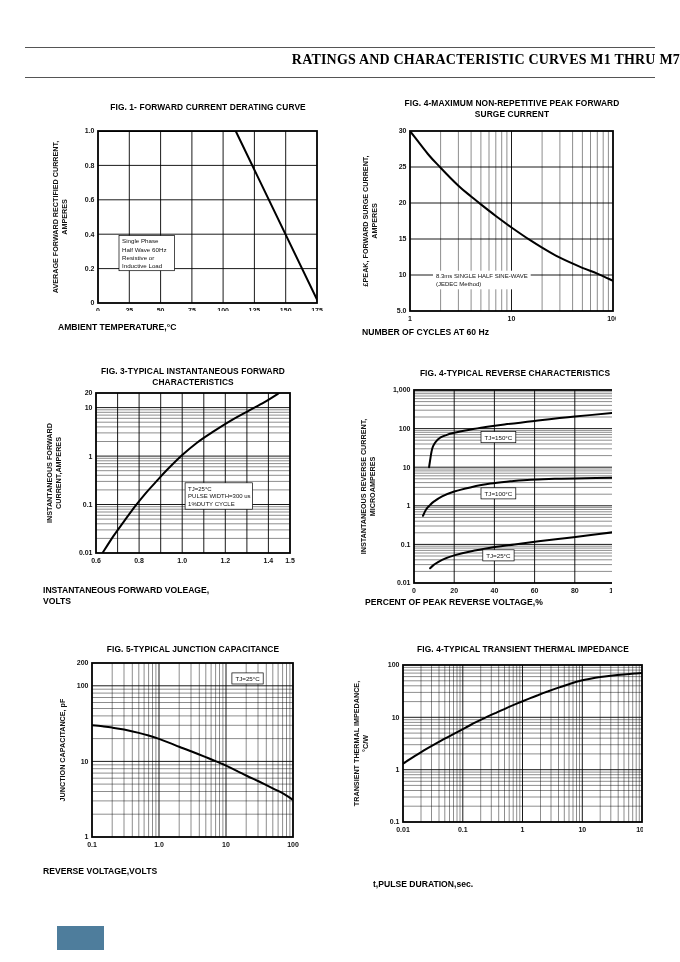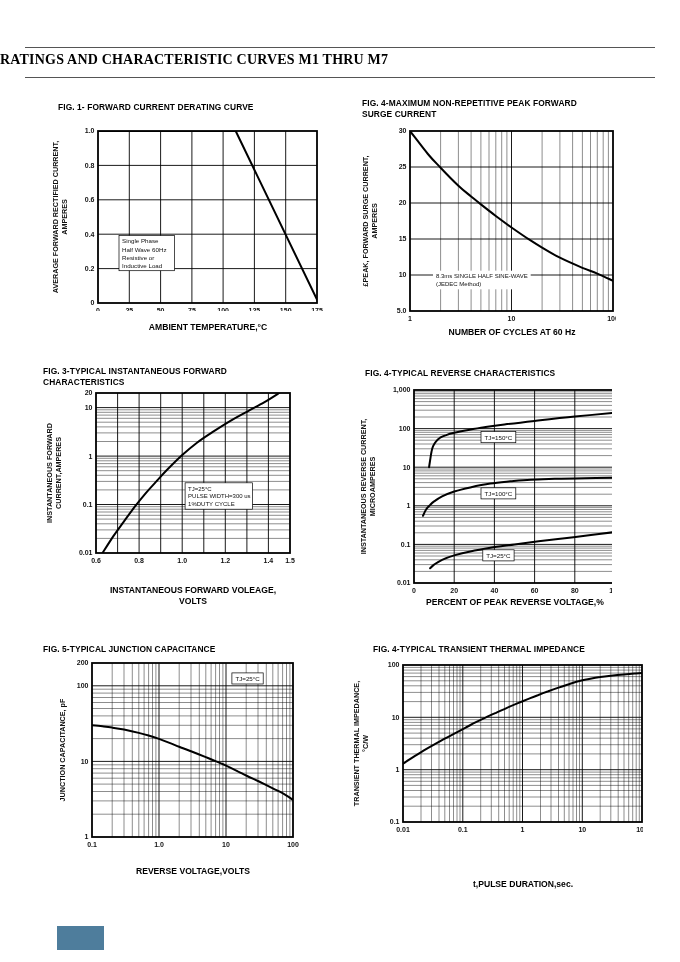--- a/index.html
+++ b/index.html
@@ -1,25 +1,25 @@
 <!DOCTYPE html>
 <html><head>
 <meta charset="utf-8">
 <style>
   html,body{margin:0;padding:0}
   body{width:680px;height:962px;background:#ffffff;position:relative;
        font-family:"Liberation Sans",sans-serif;color:#111;overflow:hidden}
   .page-rule{position:absolute;left:25px;right:25px;height:1px;background:#555}
-  .page-title{position:absolute;left:0;right:0;top:52px;text-align:left;
+  .page-title{position:absolute;left:0;right:0;top:52px;text-align:right;
       font-family:"Liberation Serif",serif;font-weight:bold;font-size:14px;
       letter-spacing:.2px;color:#000}
   .fig{position:absolute}
   .fig-title{position:absolute;top:0;font-weight:bold;font-size:8.4px;line-height:1.3;
-      text-align:left;white-space:pre-line;letter-spacing:.1px;color:#000}
-  .fig-xlabel{font-weight:bold;font-size:8.6px;line-height:1.3;text-align:center;
+      text-align:center;white-space:pre-line;letter-spacing:.1px;color:#000}
+  .fig-xlabel{font-weight:bold;font-size:8.6px;line-height:1.3;text-align:left;
       white-space:pre-line;width:300px;color:#000}
   svg.plot{display:block}
   .logo-block{position:absolute;left:57px;top:926px;width:47px;height:24px;background:#4e7d9c}
 </style>
 </head>
 <body>
 
 <div class="page-rule" style="top:47px"></div>
 <div class="page-title">RATINGS AND CHARACTERISTIC CURVES M1 THRU M7</div>
 <div class="page-rule" style="top:77px"></div>

